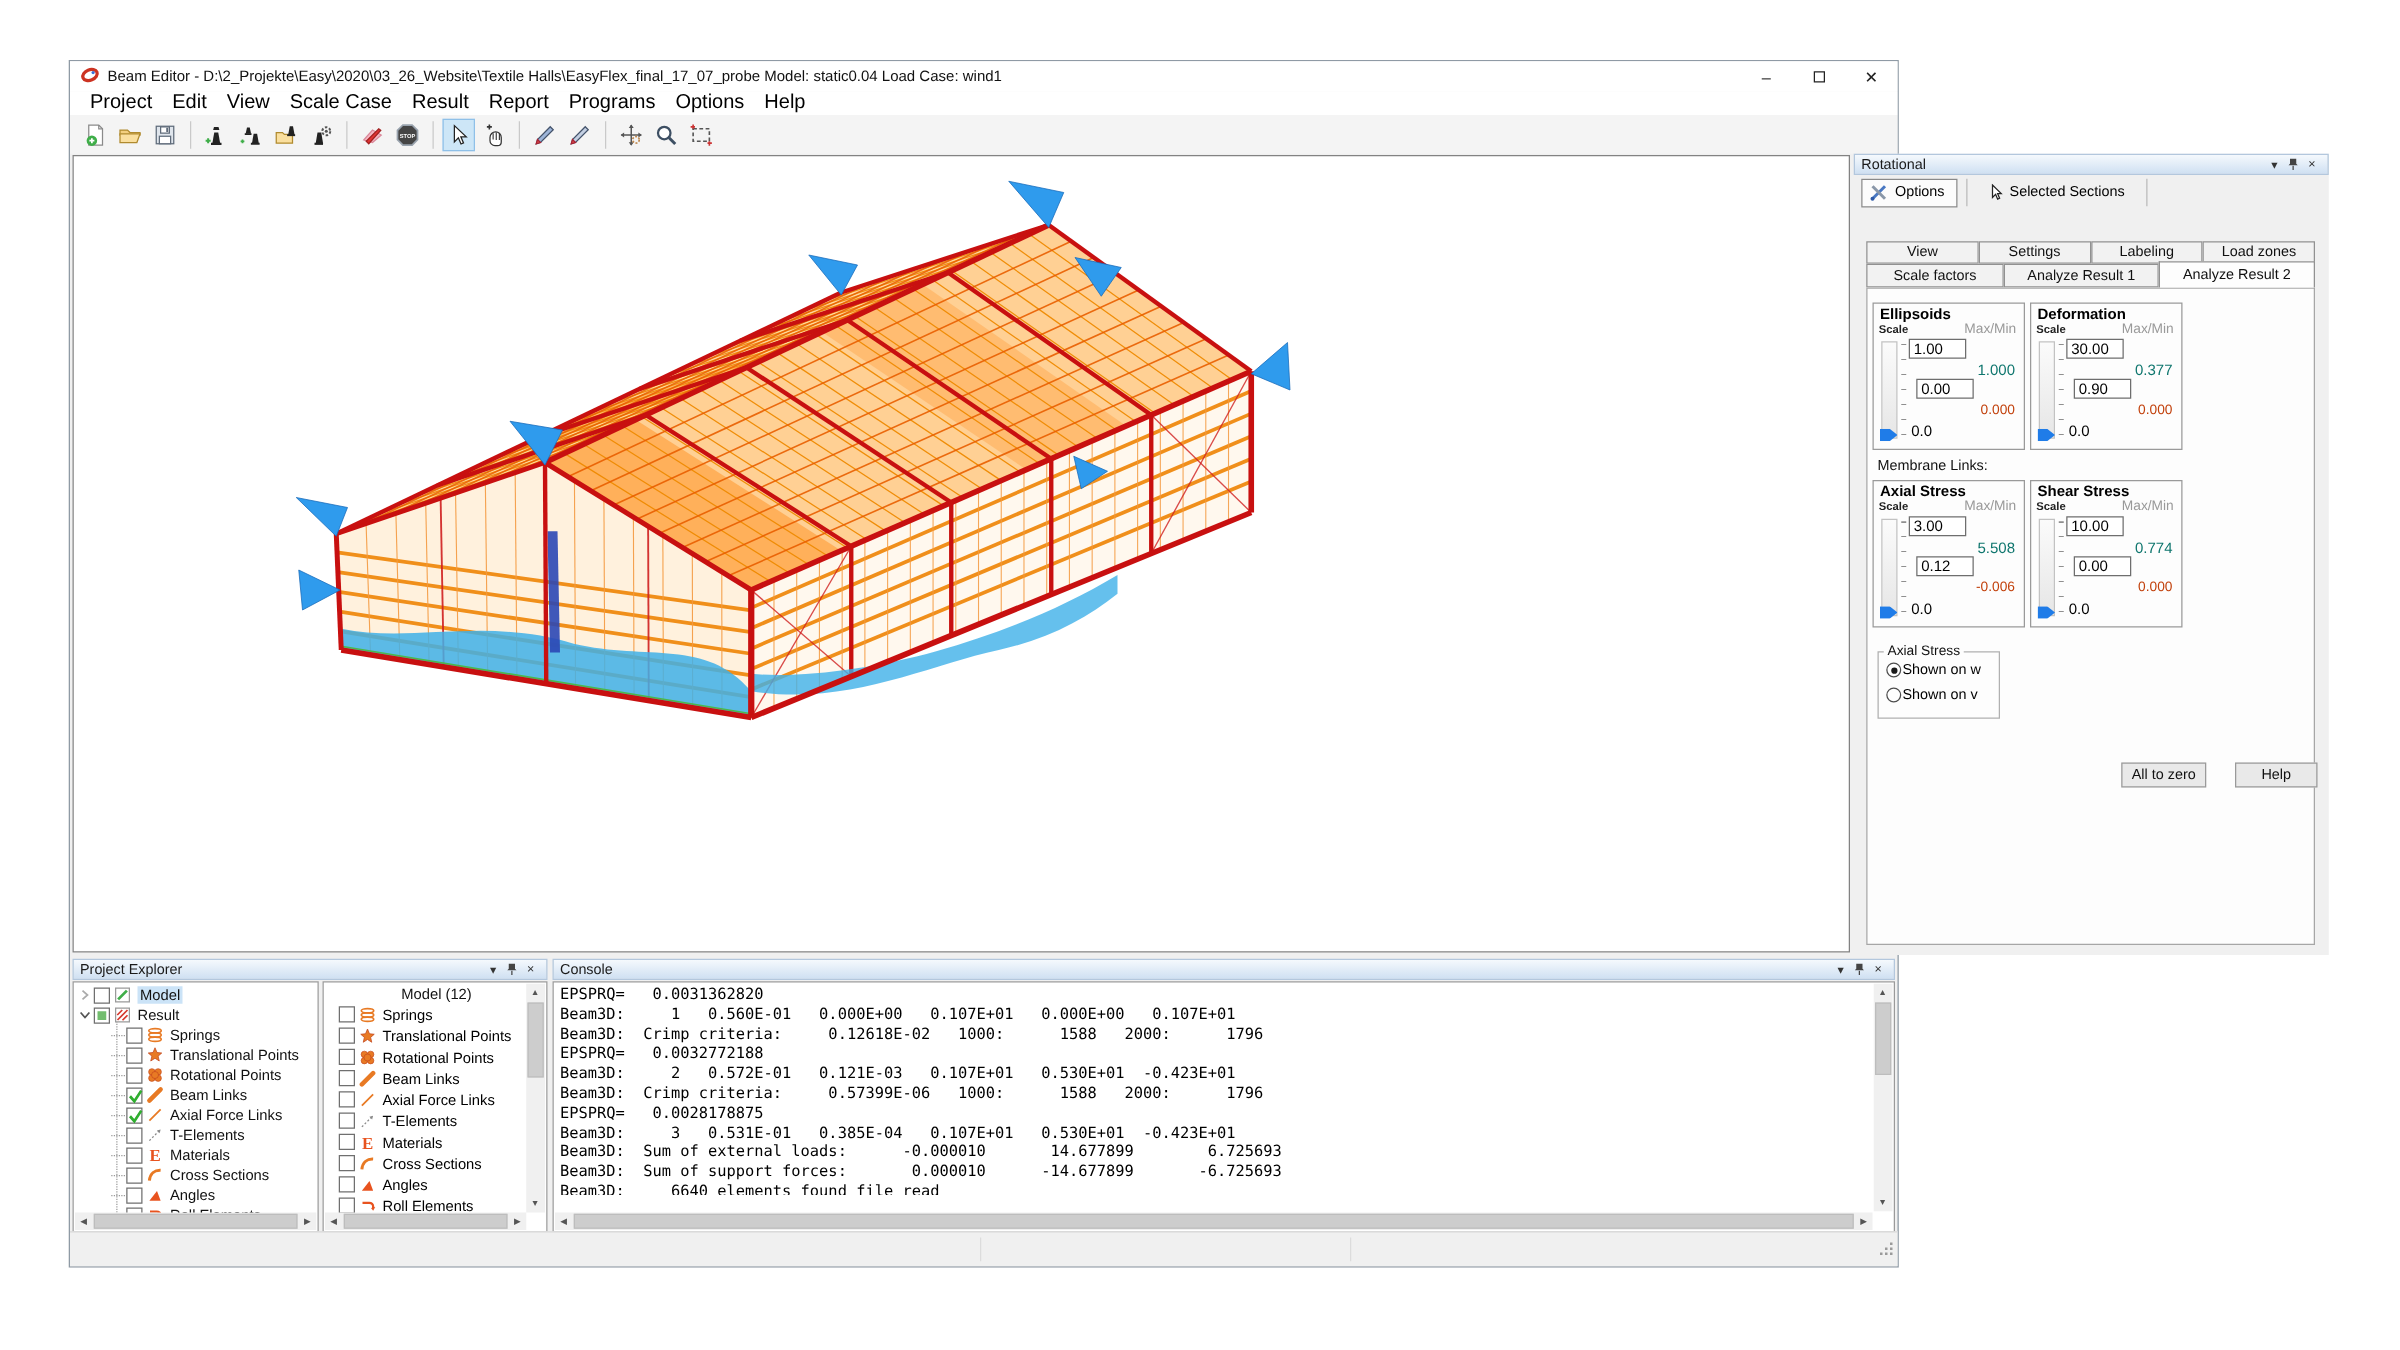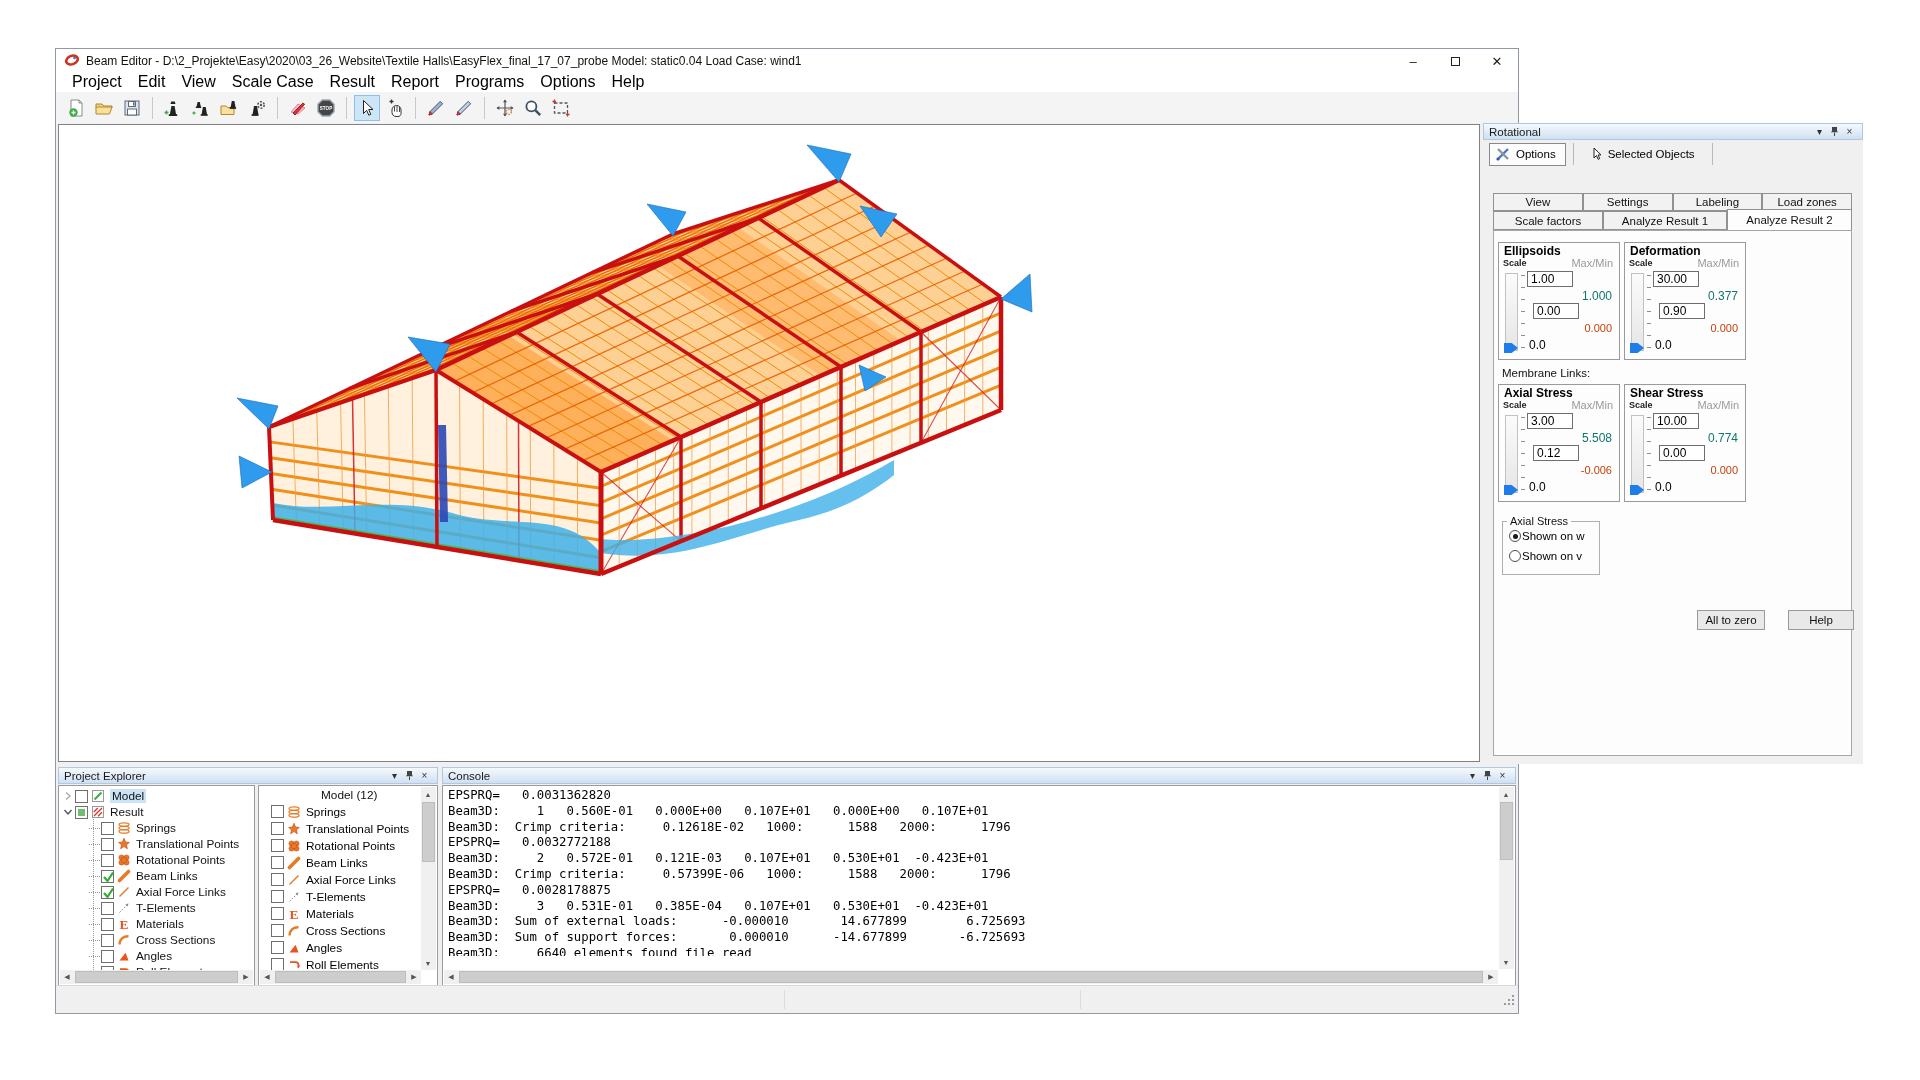--- a/index.html
+++ b/index.html
@@ -458,21 +458,21 @@
               <path d="M3 3l10 10" stroke="#8a97a8" stroke-width="2.4"></path>
               <circle cx="3" cy="13" r="1.6" fill="#2d5aa8"></circle>
             </svg>
           <span>Options</span>
         </div>
         <span class="vsep"></span>
         <div class="selobj-btn">
           <svg width="12" height="14">
               <path d="M3 1v10l2.5-2.5 1.6 3.8 1.6-.7-1.6-3.7H10z" fill="#fff" stroke="#222"></path>
             </svg>
-          <span>Selected Objects</span>
+          <span>Selected Sections</span>
         </div>
         <span class="vsep"></span>
       </div>
       <div class="trow trow1" id="tabrow1">
           <div class="tab">View</div>
           <div class="tab">Settings</div>
           <div class="tab">Labeling</div>
           <div class="tab">Load zones</div>
         </div>
       <div class="trow trow2" id="tabrow2">

